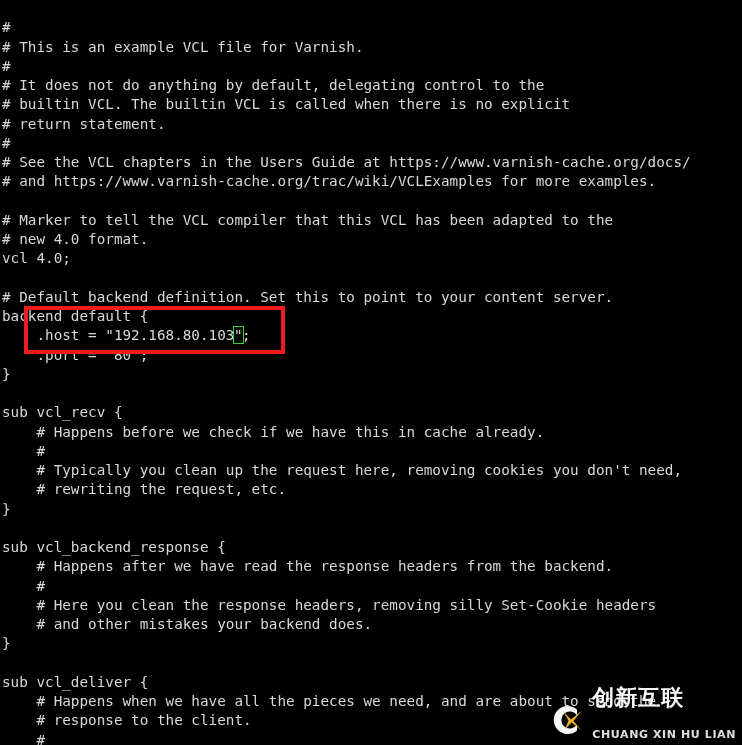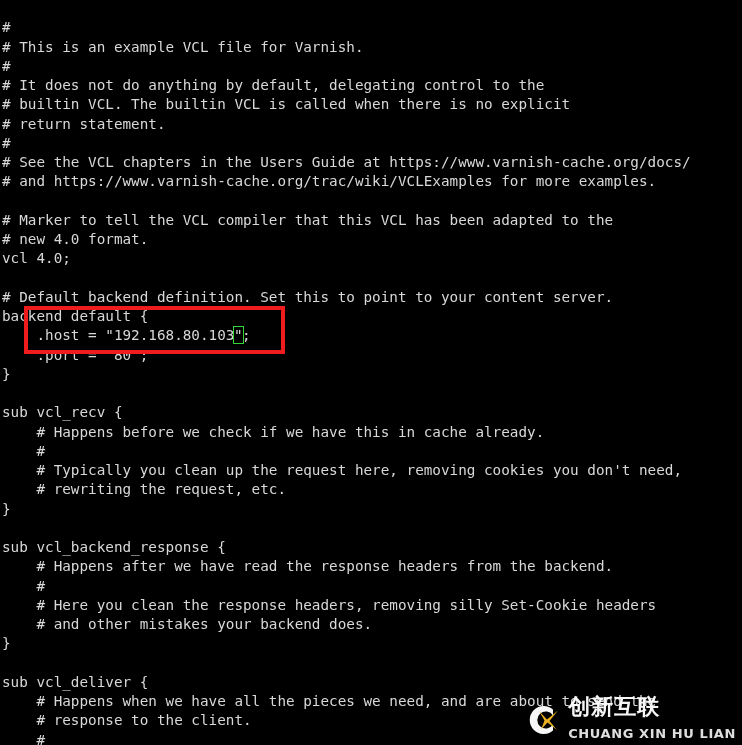--- a/index.html
+++ b/index.html
@@ -78,25 +78,25 @@
   }
   #watermark .wm-cn {
     font-family: "DejaVu Sans", "Liberation Sans", sans-serif;
     font-size: 22px;
     font-weight: bold;
     color: #ffffff;
     letter-spacing: 1px;
   }
   #watermark .wm-py {
     font-family: "DejaVu Sans", "Liberation Sans", sans-serif;
-    font-size: 13px;
+    font-size: 11px;
     font-weight: bold;
     color: #e6e6e6;
     letter-spacing: 0.6px;
-    margin-top: 9px;
+    margin-top: 20px;
   }
 </style>
 </head>
 <body>
 
 <div id="screen">
 
   <pre id="code"><div class="line">#</div><div class="line"># This is an example VCL file for Varnish.</div><div class="line">#</div><div class="line"># It does not do anything by default, delegating control to the</div><div class="line"># builtin VCL. The builtin VCL is called when there is no explicit</div><div class="line"># return statement.</div><div class="line">#</div><div class="line"># See the VCL chapters in the Users Guide at https://www.varnish-cache.org/docs/</div><div class="line"># and https://www.varnish-cache.org/trac/wiki/VCLExamples for more examples.</div><div class="line">&nbsp;</div><div class="line"># Marker to tell the VCL compiler that this VCL has been adapted to the</div><div class="line"># new 4.0 format.</div><div class="line">vcl 4.0;</div><div class="line">&nbsp;</div><div class="line"># Default backend definition. Set this to point to your content server.</div><div class="line">backend default {</div><div class="line">    .host = "192.168.80.103<span class="cursor">"</span>;</div><div class="line">    .port = "80";</div><div class="line">}</div><div class="line">&nbsp;</div><div class="line">sub vcl_recv {</div><div class="line">    # Happens before we check if we have this in cache already.</div><div class="line">    #</div><div class="line">    # Typically you clean up the request here, removing cookies you don't need,</div><div class="line">    # rewriting the request, etc.</div><div class="line">}</div><div class="line">&nbsp;</div><div class="line">sub vcl_backend_response {</div><div class="line">    # Happens after we have read the response headers from the backend.</div><div class="line">    #</div><div class="line">    # Here you clean the response headers, removing silly Set-Cookie headers</div><div class="line">    # and other mistakes your backend does.</div><div class="line">}</div><div class="line">&nbsp;</div><div class="line">sub vcl_deliver {</div><div class="line">    # Happens when we have all the pieces we need, and are about to send the</div><div class="line">    # response to the client.</div><div class="line">    #</div></pre>
 
   <div id="annotation-box"></div>

